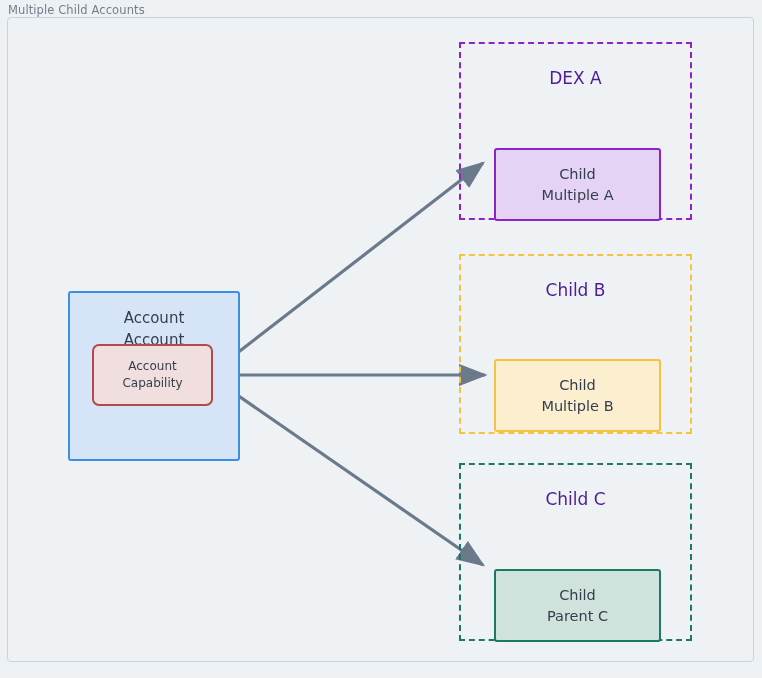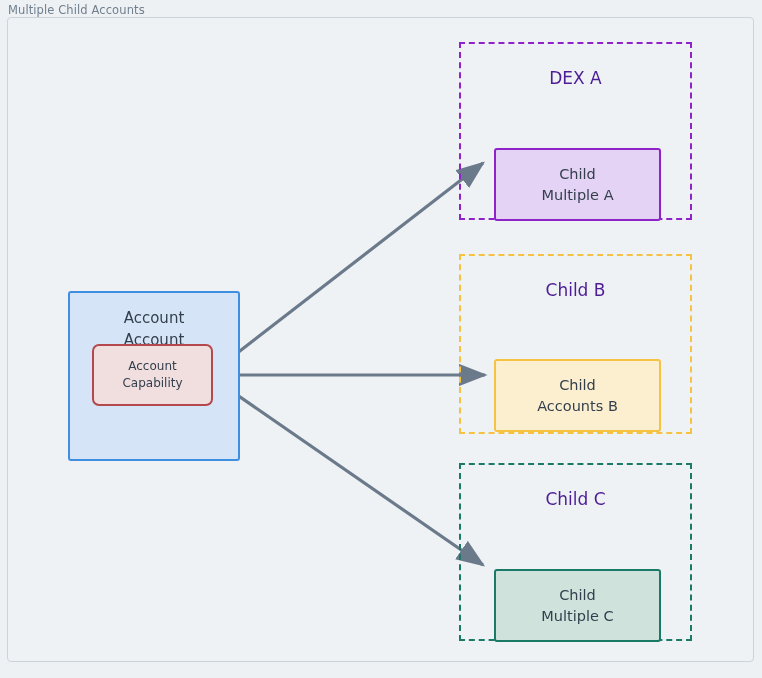--- a/index.html
+++ b/index.html
@@ -189,24 +189,24 @@
   <div class="node child-node" id="child-account-a">
     <div>Child</div>
     <div>Multiple A</div>
   </div>
 
   <div class="group-box" id="group-defi-b">
     <div class="group-label">Child B</div>
   </div>
   <div class="node child-node" id="child-account-b">
     <div>Child</div>
-    <div>Accounts B</div>
+    <div>Multiple B</div>
   </div>
 
   <div class="group-box" id="group-game-c">
     <div class="group-label">Child C</div>
   </div>
   <div class="node child-node" id="child-account-c">
     <div>Child</div>
-    <div>Multiple C</div>
+    <div>Parent C</div>
   </div>
 
 </div>
 
 </body></html>

